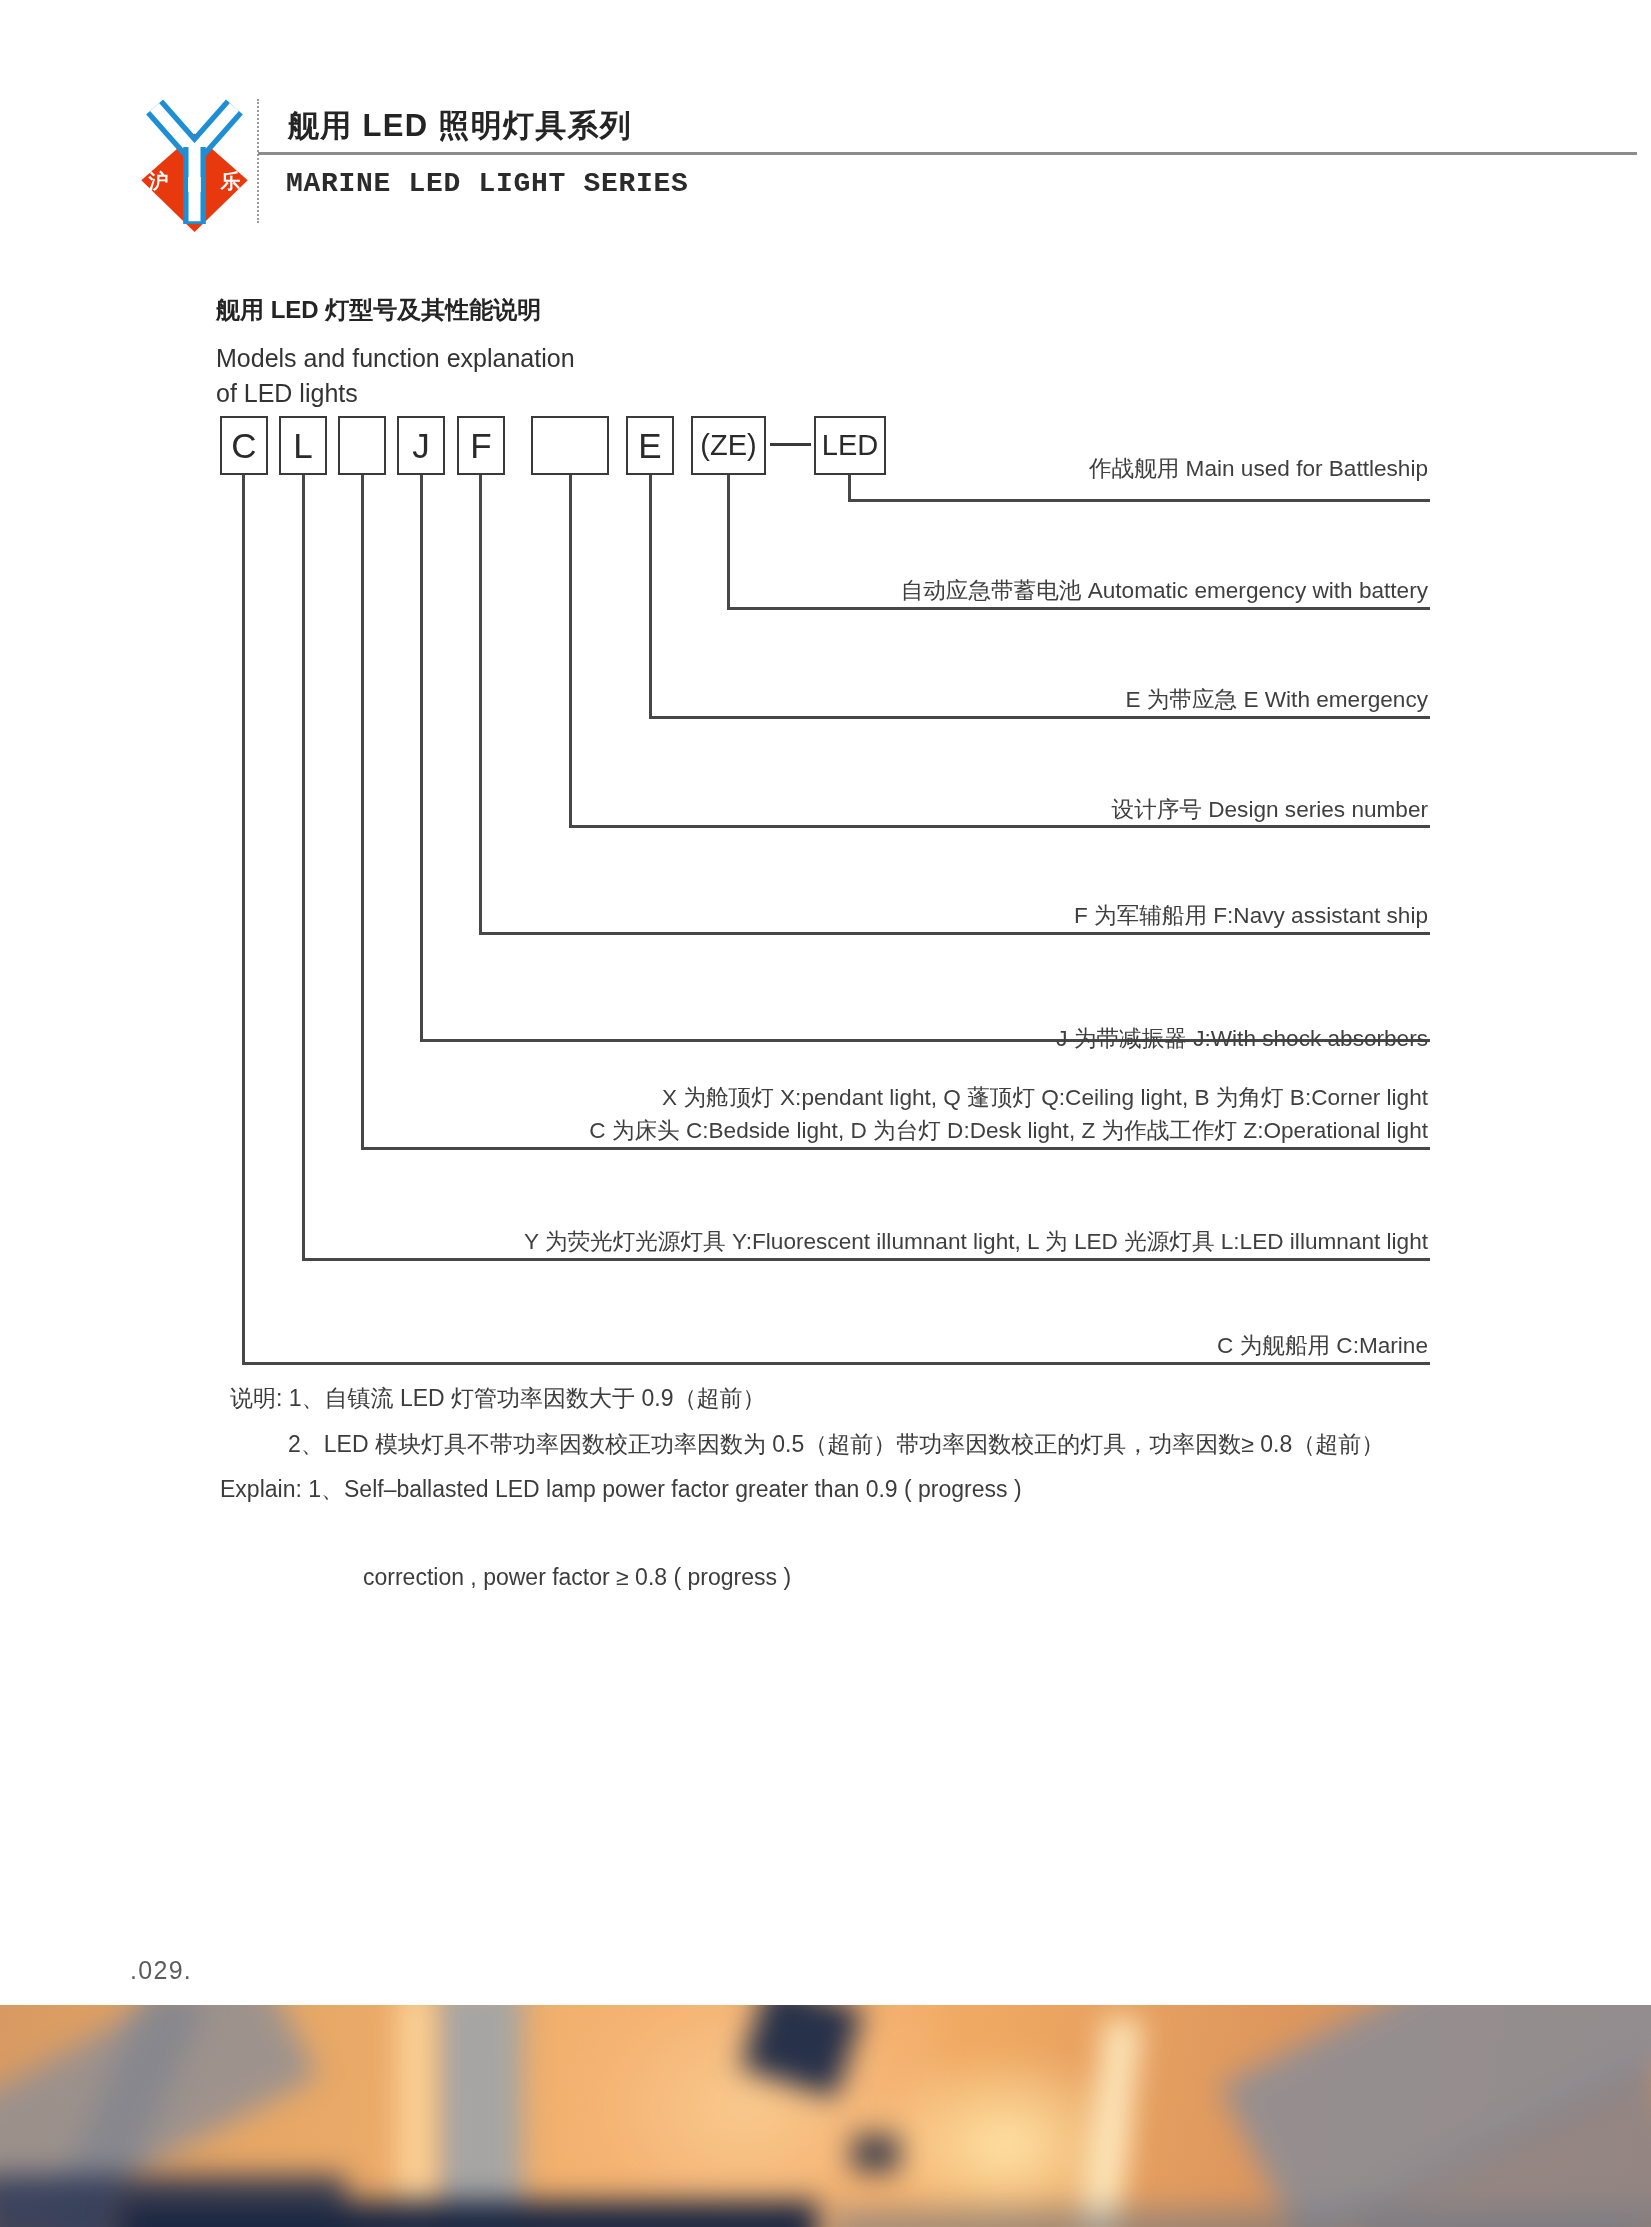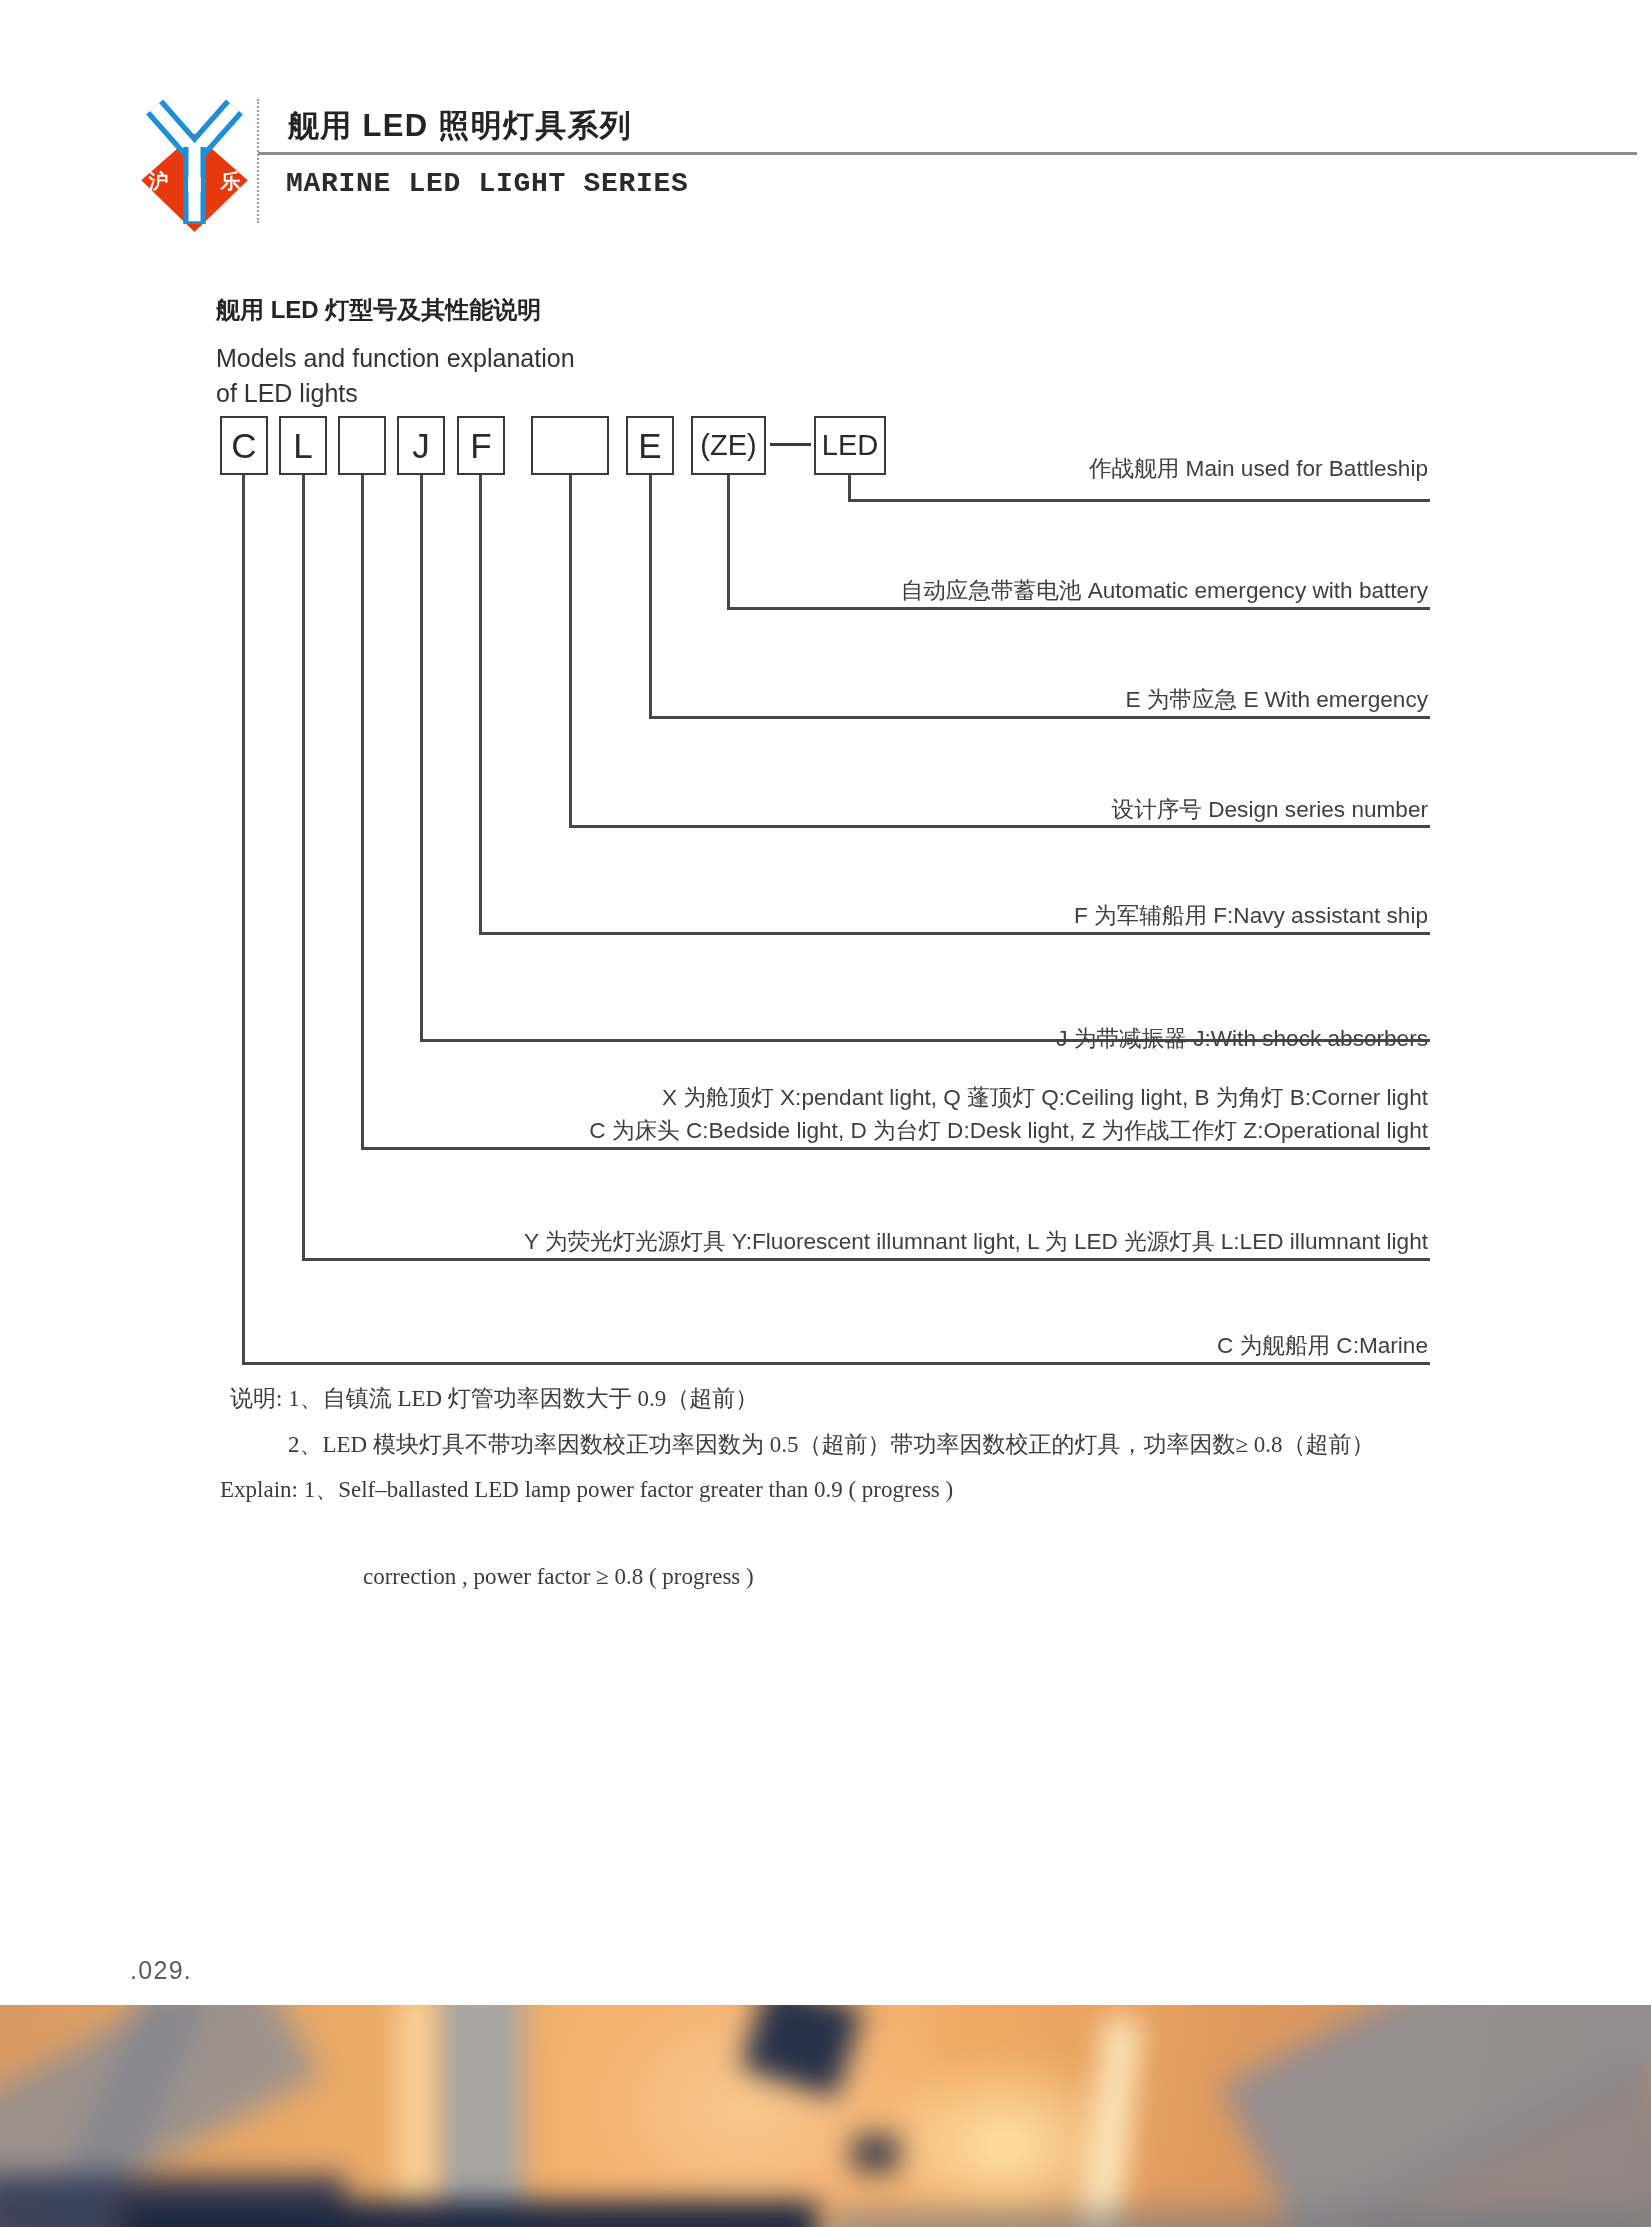--- a/index.html
+++ b/index.html
@@ -18,21 +18,21 @@
   .sec-cn{position:absolute;left:216px;top:294px;font-size:24px;font-weight:bold;color:#242424;}
   .sec-en{position:absolute;left:216px;font-size:25px;color:#333;}
   
   .dbox{position:absolute;top:416px;height:59px;border:2.7px solid #3a3a3a;box-sizing:border-box;
     text-align:center;font-size:35px;color:#2a2a2a;line-height:55px;background:#fff;}
   .dash{position:absolute;top:443px;height:3.3px;background:#3a3a3a;}
   .vline{position:absolute;width:2.7px;background:#474747;}
   .hline{position:absolute;height:2.7px;background:#474747;}
   .rowlabel{position:absolute;font-size:22.6px;color:#3f3f3f;text-align:right;white-space:nowrap;}
   
-  .note{position:absolute;font-size:23px;color:#3c3c3c;white-space:nowrap;font-family:Liberation Serif, serif;}
+  .note{position:absolute;font-size:23px;color:#3c3c3c;white-space:nowrap;}
   
   .pagenum{position:absolute;left:130px;top:1956px;font-size:25px;color:#5c5c5c;letter-spacing:1.3px;}
   
   .photo{position:absolute;left:0;top:2005px;width:1652px;height:222px;overflow:hidden;
     background:linear-gradient(100deg,#d89a62 0%,#e6a766 16%,#f2b06c 38%,#f0a962 58%,#dd975e 76%,#cd8f63 100%);}
   .photo .blob{position:absolute;filter:blur(14.6px);}
 </style>
 </head>
 <body>
 

